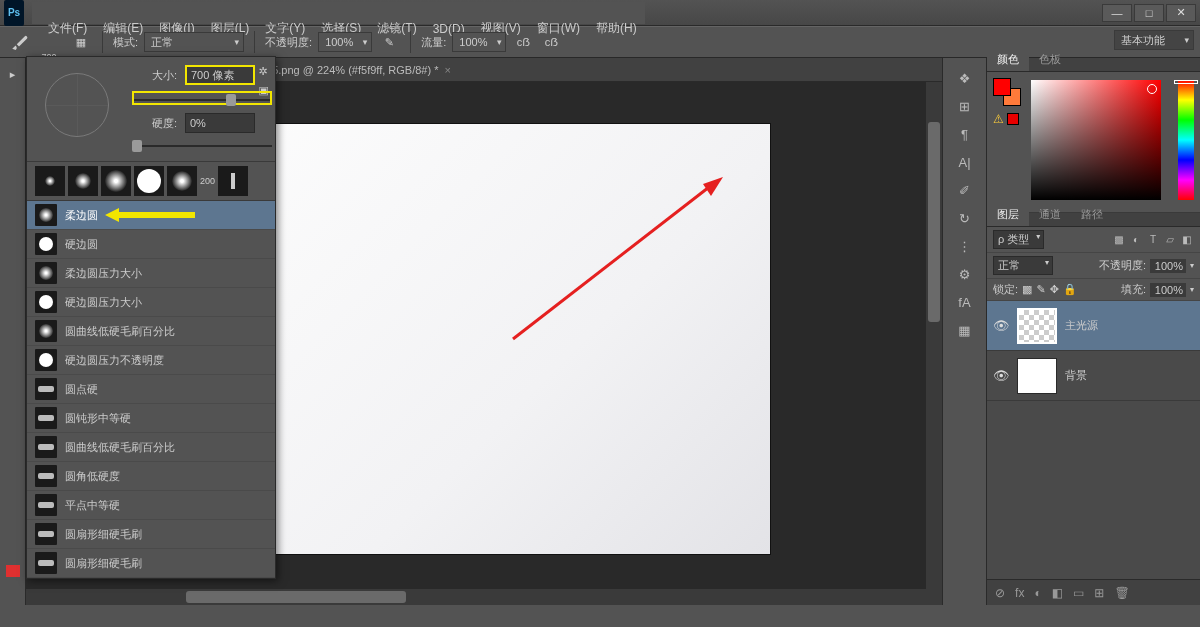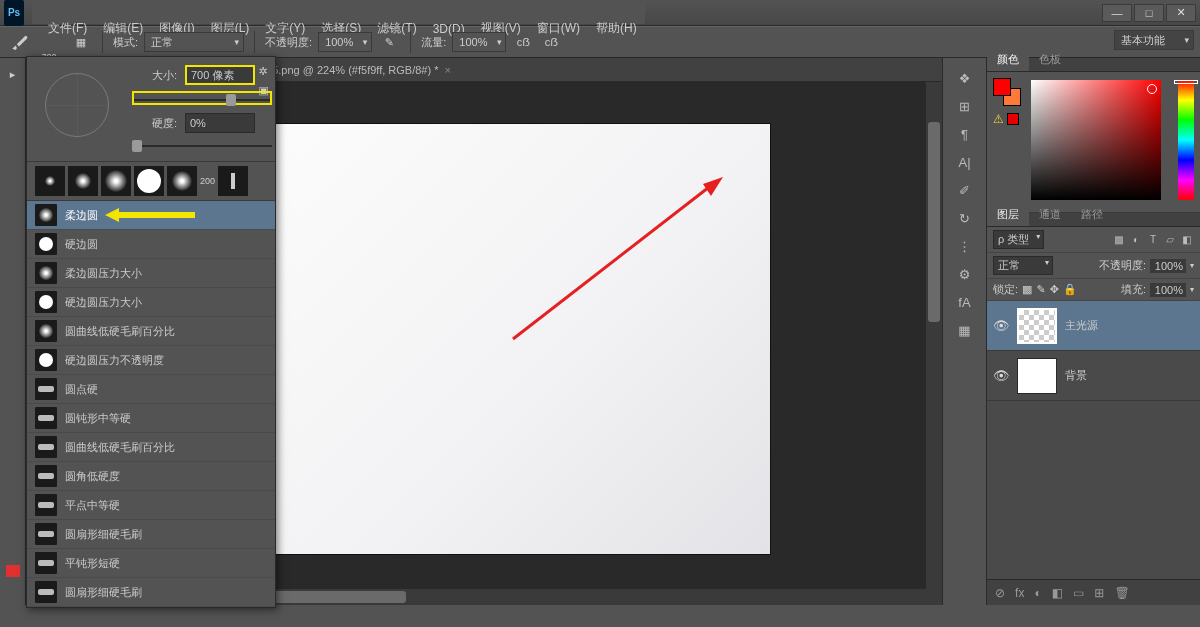--- a/index.html
+++ b/index.html
@@ -418,22 +418,16 @@
       <div class="bp-item">
         <div class="thumb-ic">
           <div style="width:16px;height:6px;background:#bbb;border-radius:2px;"></div>
         </div>
         <span>圆扇形细硬毛刷</span>
       </div>
       <div class="bp-item">
         <div class="thumb-ic">
           <div style="width:16px;height:6px;background:#bbb;border-radius:2px;"></div>
         </div>
-        <span>平钝形短硬</span>
-      </div>
-      <div class="bp-item">
-        <div class="thumb-ic">
-          <div style="width:16px;height:6px;background:#bbb;border-radius:2px;"></div>
-        </div>
         <span>圆扇形细硬毛刷</span>
       </div>
     </div>
 </div>
 
 </body></html>

